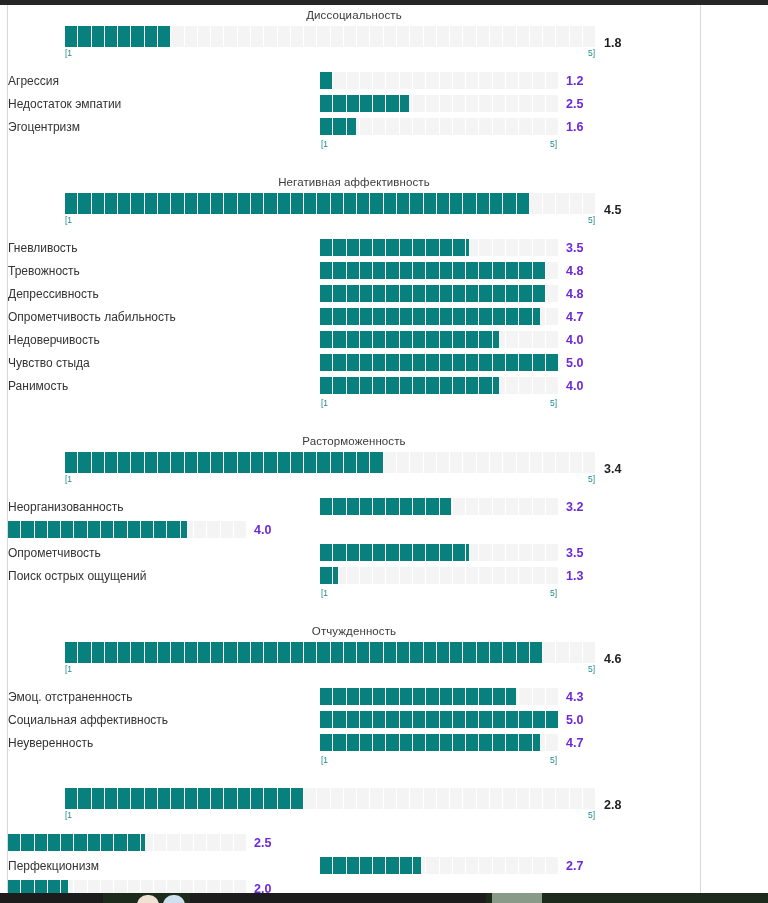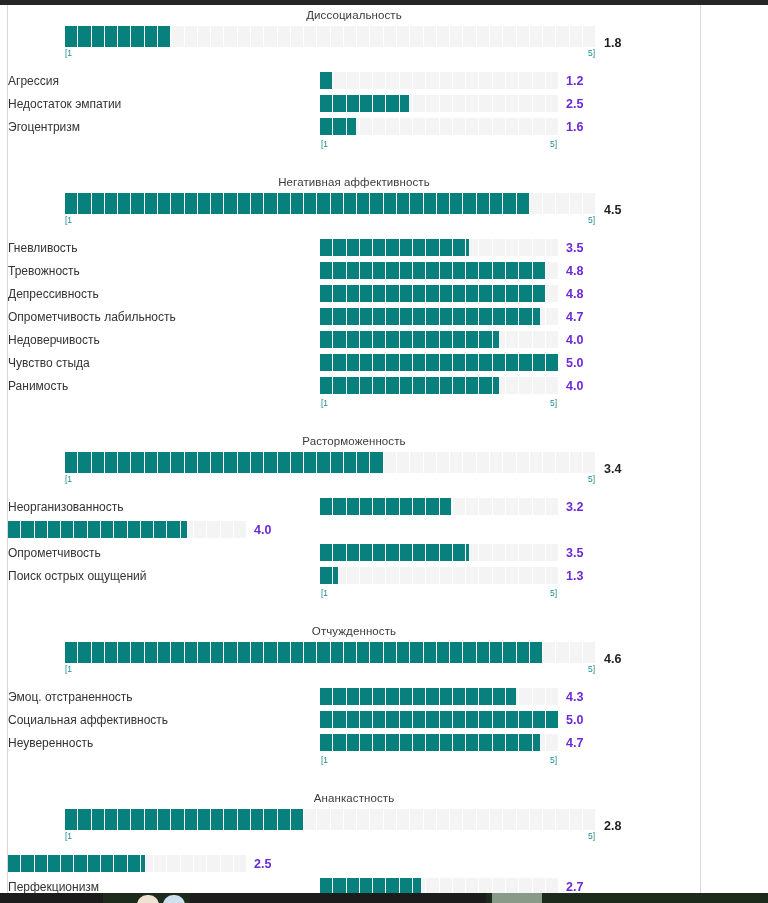--- a/index.html
+++ b/index.html
@@ -896,21 +896,20 @@
               <div class="facet-axis-spacer"></div>
               <div class="facet-axis">
                 <span class="lo">[1</span>
                 <span class="hi">5]</span>
               </div>
             </div>
           </div>
           <div class="block-gap"></div>
         </div>
         <div class="domain-block">
-          <div class="domain-title">Ананкастность</div>
           <div class="domain-row">
             <div class="domain-track-wrap">
               <div class="scorebar">
                 <div class="fill" style="width: 45%; background: rgb(8, 128, 126);"></div>
                 <div class="ticks">
                   <i></i>
                   <i></i>
                   <i></i>
                   <i></i>
                   <i></i>

